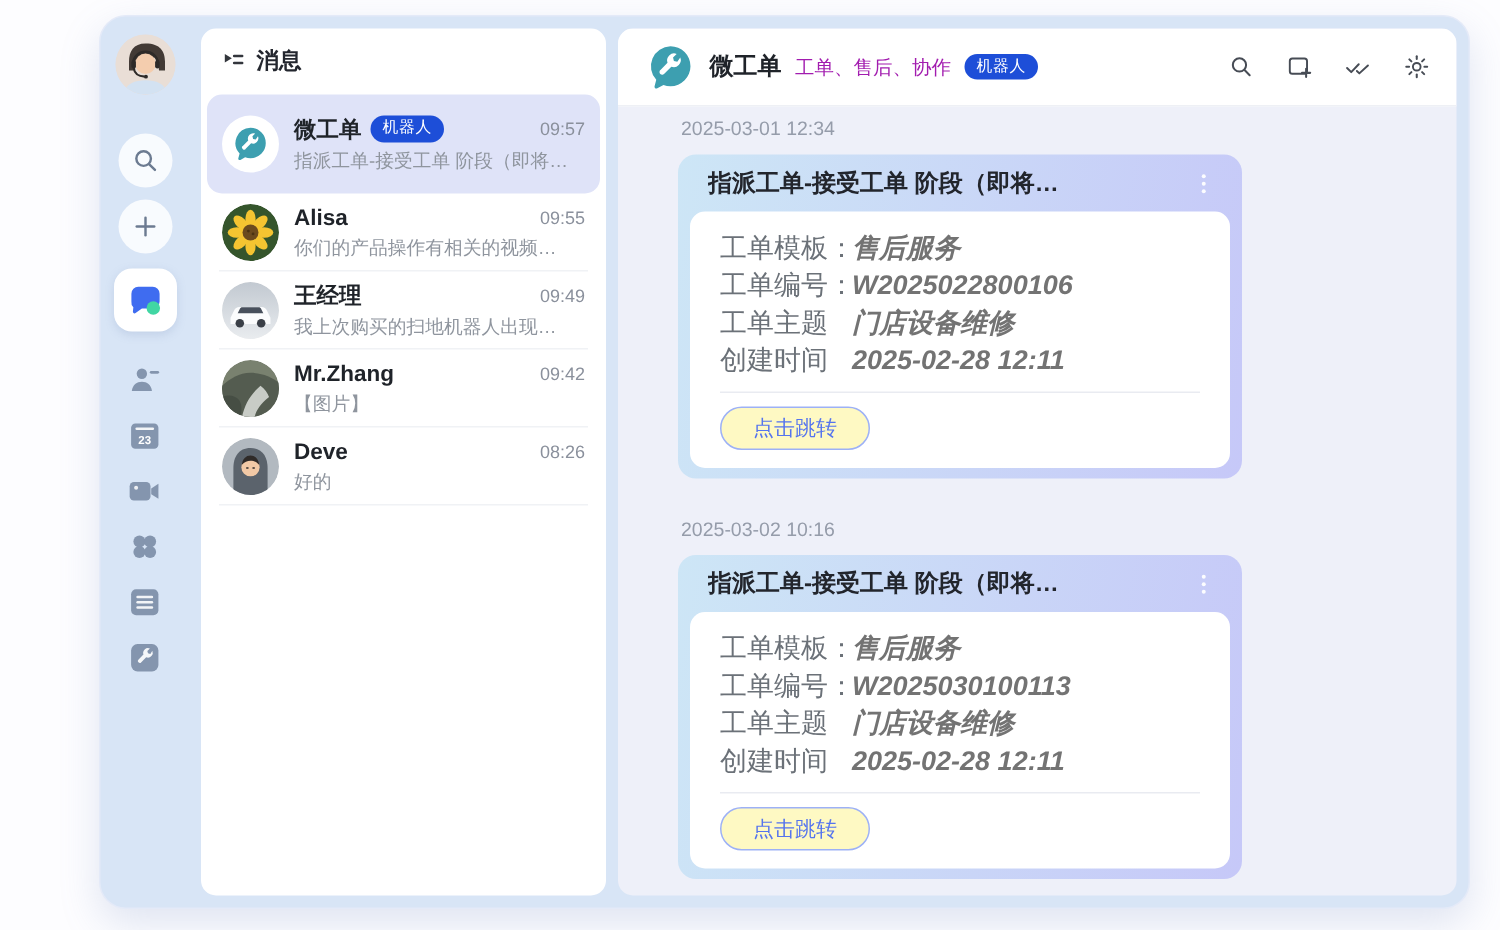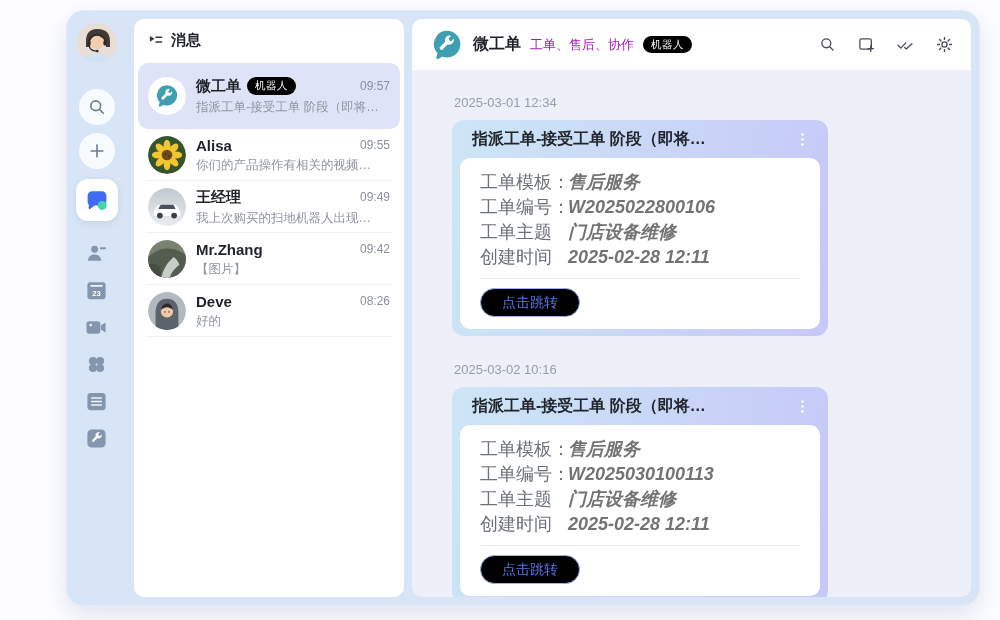--- a/index.html
+++ b/index.html
@@ -35,42 +35,42 @@
   .conv-item { height: 52px; display: flex; align-items: center; gap: 10px; padding: 0 14px; position: relative; cursor: pointer; }
   .conv-item::after { content:""; position:absolute; left:12px; right:12px; bottom:0; height:1px; background:#f0f2f5; }
   .conv-item.selected { background: #dfe3f8; border-radius: 10px; margin: 2px 4px 0; padding: 0 10px; height: 66px; }
   .conv-item.selected::after { display: none; }
   .conv-avatar { width: 38px; height: 38px; border-radius: 50%; overflow: hidden; flex: none; background:#eee; }
   .conv-main { flex: 1; min-width: 0; }
   .conv-top { display: flex; align-items: center; gap: 6px; }
   .conv-name { font-size: 15px; font-weight: 700; color: #1f2329; white-space: nowrap; }
   .conv-time { margin-left: auto; font-size: 12px; color: #8a909c; flex: none; }
   .conv-preview { margin-top: 3px; font-size: 12.5px; color: #8f959e; white-space: nowrap; overflow: hidden; }
-  .badge { display: inline-block; background: #000000; color: #fff; font-size: 10.5px; line-height: 1; padding: 3px 8px 4px; border-radius: 9px; letter-spacing: .5px; flex: none; }
+  .badge { display: inline-block; background: #1d4ed8; color: #fff; font-size: 10.5px; line-height: 1; padding: 3px 8px 4px; border-radius: 9px; letter-spacing: .5px; flex: none; }
   
   .chat-panel { flex: 1; margin: 8px 8px 8px 0; border-radius: 10px; background: #eef0f9; overflow: hidden; display: flex; flex-direction: column; }
   .chat-header { height: 52px; flex: none; background: #fff; border-bottom: 1px solid #eef0f5; display: flex; align-items: center; gap: 9px; padding: 0 18px; }
   .chat-avatar { width: 34px; height: 34px; flex: none; }
   .chat-title { font-size: 16px; font-weight: 700; color: #1f2329; }
   .chat-subtitle { font-size: 13px; color: #a21caf; }
   .chat-actions { margin-left: auto; display: flex; align-items: center; gap: 21px; color: #474c55; }
   .chat-actions .act { width: 18px; height: 18px; cursor: pointer; display: grid; place-items: center; }
-  .chat-body { flex: 1; padding: 24px 40px 0; overflow: hidden; }
+  .chat-body { flex: 1; padding: 7px 40px 0; overflow: hidden; }
   .msg-group { margin-bottom: 26px; }
   .msg-ts { font-size: 13px; color: #959caa; margin: 0 0 10px 2px; }
   .card { width: 376px; border-radius: 12px; background: linear-gradient(100deg, #cde6f6 0%, #c6c8f8 100%); padding: 0 8px 7px; }
   .card-header { height: 38px; display: flex; align-items: center; justify-content: space-between; padding: 0 13px 0 12px; }
   .card-title { font-size: 16px; font-weight: 700; color: #22252c; white-space: nowrap; overflow: hidden; }
   .card-menu { width: 10px; height: 16px; display: grid; place-items: center; cursor: pointer; flex: none; }
   .card-body { background: #fff; border-radius: 10px; padding: 12px 20px; }
   .field-row { display: flex; font-size: 18px; line-height: 25px; }
   .field-label { color: #6b7178; width: 74px; flex: none; margin-right: 14px; white-space: nowrap; }
   .field-value { color: #737373; font-weight: 700; white-space: nowrap; font-style: italic; }
   .card-divider { border: none; border-top: 1px solid #e9ebf1; margin-top: 8px; }
-  .jump-btn { margin-top: 9px; display: inline-block; background: #000000; border: 1px solid #9db1f6; color: #5574ee; font-size: 14px; line-height: 1; padding: 6px 21px 7px; border-radius: 15px; cursor: pointer; font-family: inherit; }
+  .jump-btn { margin-top: 9px; display: inline-block; background: #fef9c3; border: 1px solid #9db1f6; color: #5574ee; font-size: 14px; line-height: 1; padding: 6px 21px 7px; border-radius: 15px; cursor: pointer; font-family: inherit; }
 </style>
 </head>
 <body>
 
 <div class="window">
 
   <aside class="rail">
     <div class="avatar-self">
       <svg viewBox="0 0 40 40" width="40" height="40">
         <circle cx="20" cy="20" r="20" fill="#e9ded6"></circle>

